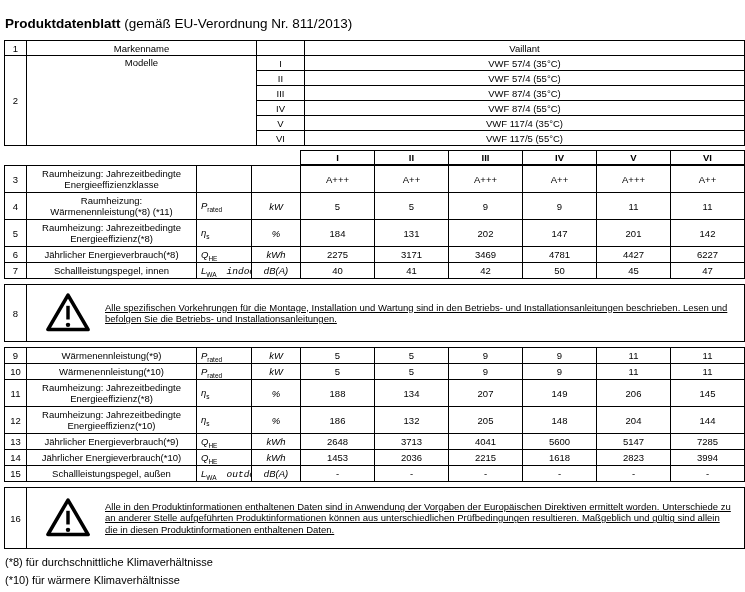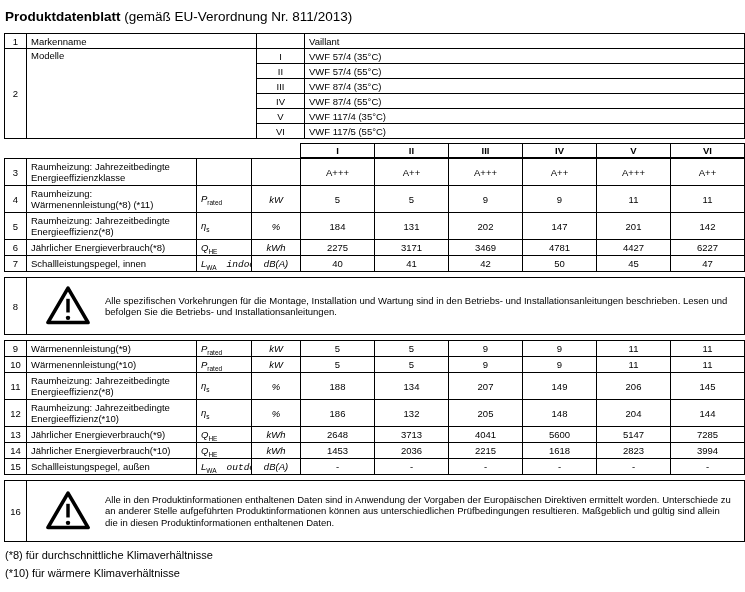--- a/index.html
+++ b/index.html
@@ -1,45 +1,45 @@
 <!DOCTYPE html>
 <html><head>
 <meta charset="utf-8">
 <style>
   html,body { margin:0; padding:0; background:#fff; }
   body { width:745px; height:592px; font-family:"Liberation Sans", sans-serif; color:#000; overflow:hidden; }
   .page { padding:5px 4px 0 4px; box-sizing:border-box; }
 
-  .title { font-size:13.5px; margin:4px 0 9px 1px; white-space:nowrap; }
+  .title { font-size:13.5px; margin:11px 0 9px 1px; white-space:nowrap; }
   .title-bold { font-weight:bold; }
 
   table { border-collapse:collapse; table-layout:fixed; width:740px; }
   td { border:1px solid #000; font-size:9.5px; padding:1px 4px; overflow:hidden; vertical-align:middle; }
   .num   { text-align:center; padding:1px 1px; }
   .roman { text-align:center; }
   .val, .unit { text-align:center; }
-  .desc, .label { text-align:left;margin-left:39px; }
+  .desc, .label { text-align:center;margin-left:39px; }
   sub { font-size:6.5px; line-height:0; }
   .sfx { margin-left:10px;font-family:Liberation Mono, monospace; }
   i { font-style:italic; }
 
   .info td { height:12px; }
   .h15 td { height:13px; }
   .h26 td { height:24px; }
 
   .strip { width:444px; margin:4px 0 0 296px; }
   .strip td { height:11px; text-align:center; font-weight:bold; padding:1px 2px; }
 
   .warnbox { margin-top:5px; }
   .warn-cell { padding:0; }
   .warn { display:flex; align-items:center; }
   .warn-8 .warn-cell  { height:56px; }
   .warn-16 .warn-cell { height:60px; }
   .warn svg { flex:0 0 auto; margin-left:18px; }
-  .warn-text { margin-left:14px; width:628px; font-size:9.5px; line-height:11.5px; }
+  .warn-text { margin-left:14px; width:628px; font-size:9.5px; line-height:11.5px;text-decoration:underline; }
 
   .footnotes { margin:8px 0 0 1px; }
   .footnotes p { margin:0 0 7px 0; font-size:11px; line-height:11px; width:737px; }
 </style>
 </head>
 <body>
 
 <div class="page">
 
   <div class="title"><span class="title-bold">Produktdatenblatt</span> <span>(gemäß EU-Verordnung Nr. 811/2013)</span></div>

